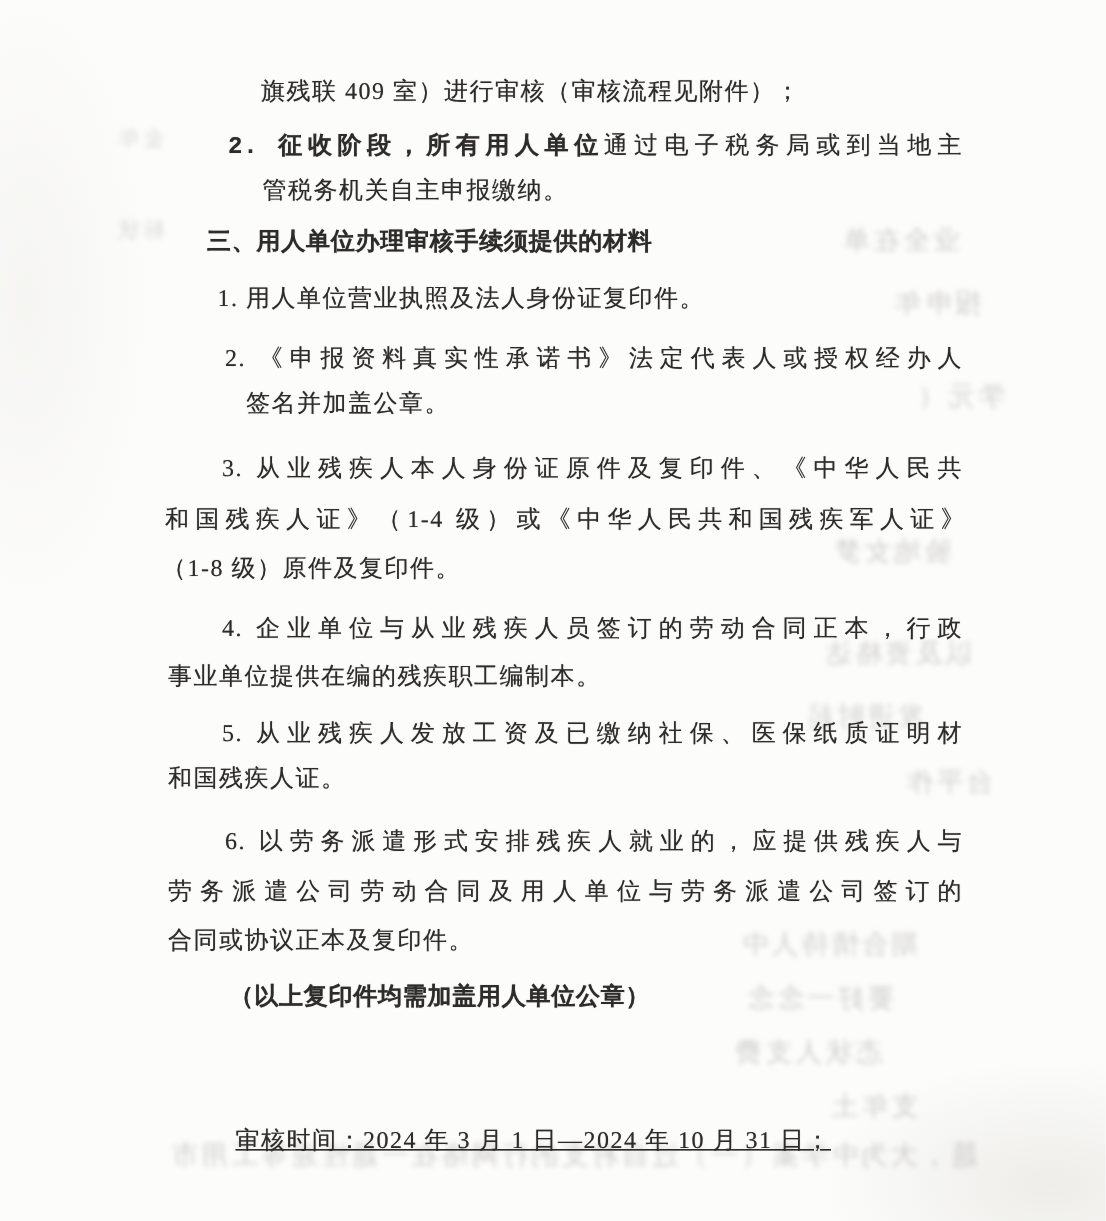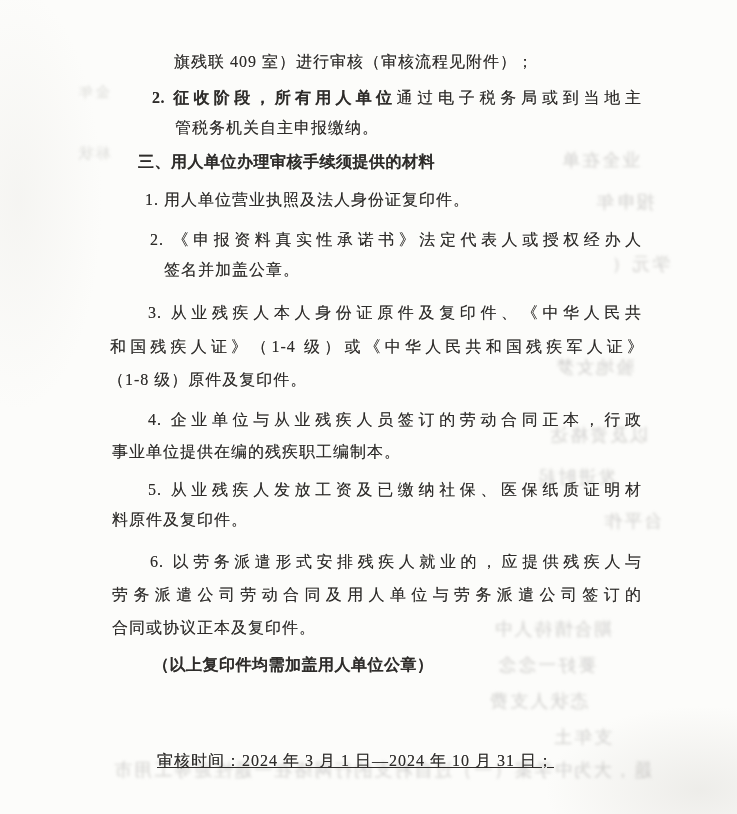--- a/index.html
+++ b/index.html
@@ -28,21 +28,21 @@
     white-space:nowrap;
     text-shadow:0 0 .6px rgba(46,44,42,.55);
   }
   .just{
     white-space:normal;
     text-align:justify;
     text-align-last:justify;
     -moz-text-align-last:justify;
   }
   .b{
-    font-family:Liberation Serif, serif;
+    font-family:Liberation Mono, monospace;
     font-weight:700;
     letter-spacing:.5px;
   }
   
   .frag{
     position:absolute;
     transform:scaleX(-1);
     filter:blur(1.6px);
     color:rgba(140,138,134,.38);
     font-size:18px;
@@ -93,21 +93,21 @@
   <div class="line just" style="left:110px;top:332px;width:534px;"><span>和国残疾人证》（1-4 级）或《中华人民共和国残疾军人证》</span></div>
 
   <div class="line" style="left:108px;top:365px;"><span>（1-8 级）原件及复印件。</span></div>
 
   <div class="line just" style="left:148px;top:405px;width:494px;"><span>4. 企业单位与从业残疾人员签订的劳动合同正本，行政</span></div>
 
   <div class="line" style="left:112px;top:437px;"><span>事业单位提供在编的残疾职工编制本。</span></div>
 
   <div class="line just" style="left:148px;top:475px;width:494px;"><span>5. 从业残疾人发放工资及已缴纳社保、医保纸质证明材</span></div>
 
-  <div class="line" style="left:112px;top:505px;"><span>料原件及复印件。</span></div>
+  <div class="line" style="left:112px;top:505px;"><span>和国残疾人证。</span></div>
 
   <div class="line just" style="left:150px;top:547px;width:492px;"><span>6. 以劳务派遣形式安排残疾人就业的，应提供残疾人与</span></div>
 
   <div class="line just" style="left:112px;top:580px;width:530px;"><span>劳务派遣公司劳动合同及用人单位与劳务派遣公司签订的</span></div>
 
   <div class="line" style="left:112px;top:613px;"><span>合同或协议正本及复印件。</span></div>
 
   <div class="line b" style="left:153px;top:650px;"><span>（以上复印件均需加盖用人单位公章）</span></div>
 
 

